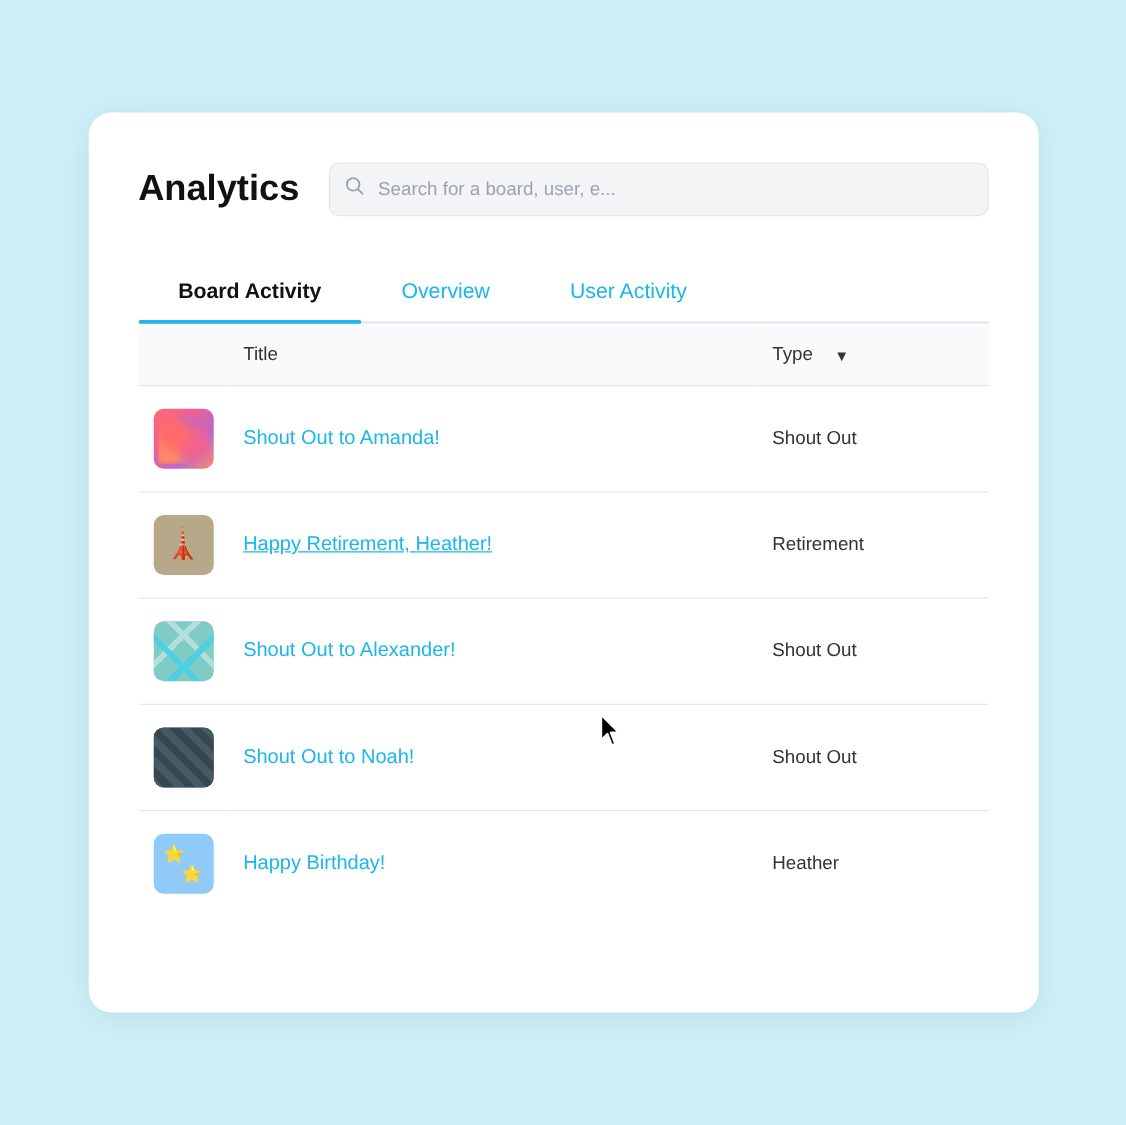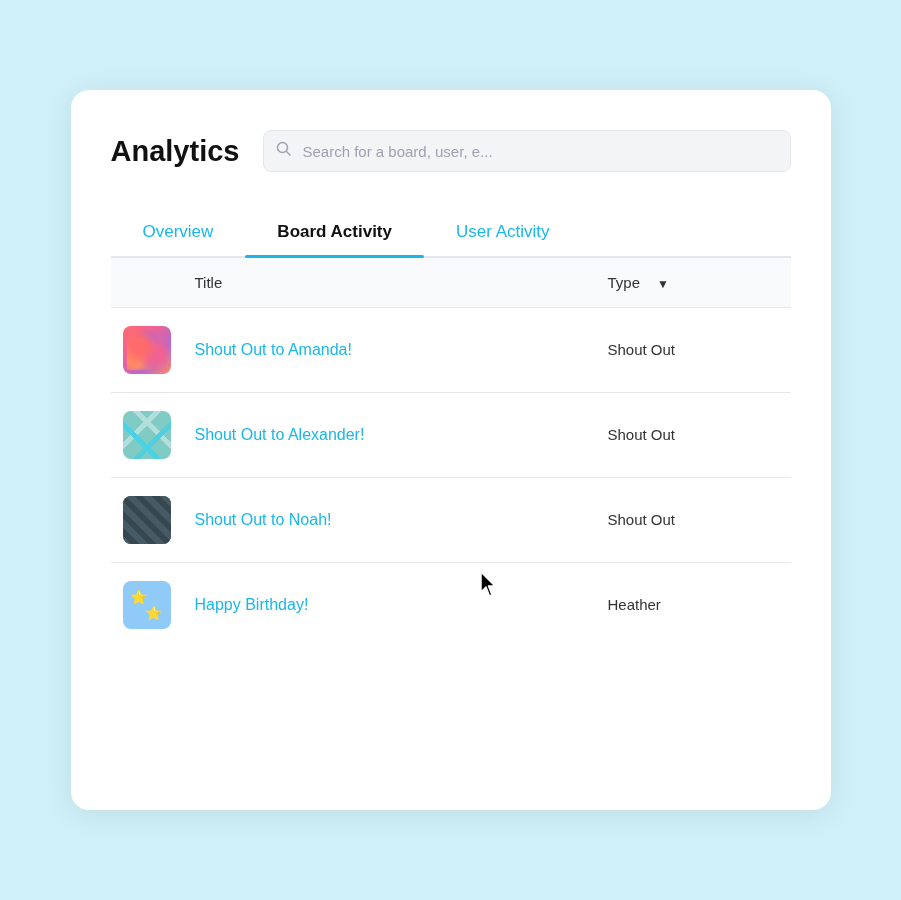--- a/index.html
+++ b/index.html
@@ -279,22 +279,22 @@
         <svg width="16" height="16" viewBox="0 0 16 16" fill="none">
           <circle cx="6.5" cy="6.5" r="5" stroke="#9ca3af" stroke-width="1.5"></circle>
           <line x1="10.5" y1="10.5" x2="14" y2="14" stroke="#9ca3af" stroke-width="1.5" stroke-linecap="round"></line>
         </svg>
       </span>
       <span class="search-input-text">Search for a board, user, e...</span>
     </div>
   </div>
 
   <div class="tabs">
+    <div class="tab active">Board Activity</div>
     <div class="tab">Overview</div>
-    <div class="tab active">Board Activity</div>
     <div class="tab">User Activity</div>
   </div>
 
   <table class="table">
     <thead>
       <tr>
         <th style="width:60px;"></th>
         <th>Title</th>
         <th>
           <div class="type-header">
@@ -311,20 +311,31 @@
           <div class="thumb-amanda row-thumb"></div>
         </td>
         <td>
           <a class="row-title">Shout Out to Amanda!</a>
         </td>
         <td>
           <span class="row-type">Shout Out</span>
         </td>
       </tr>
 
+      <tr>
+        <td>
+          <div class="thumb-heather row-thumb"></div>
+        </td>
+        <td>
+          <a class="row-title underline">Happy Retirement, Heather!</a>
+        </td>
+        <td>
+          <span class="row-type">Retirement</span>
+        </td>
+      </tr>
 
       <tr>
         <td>
           <div class="thumb-alexander row-thumb"></div>
         </td>
         <td>
           <a class="row-title">Shout Out to Alexander!</a>
         </td>
         <td>
           <span class="row-type">Shout Out</span>

